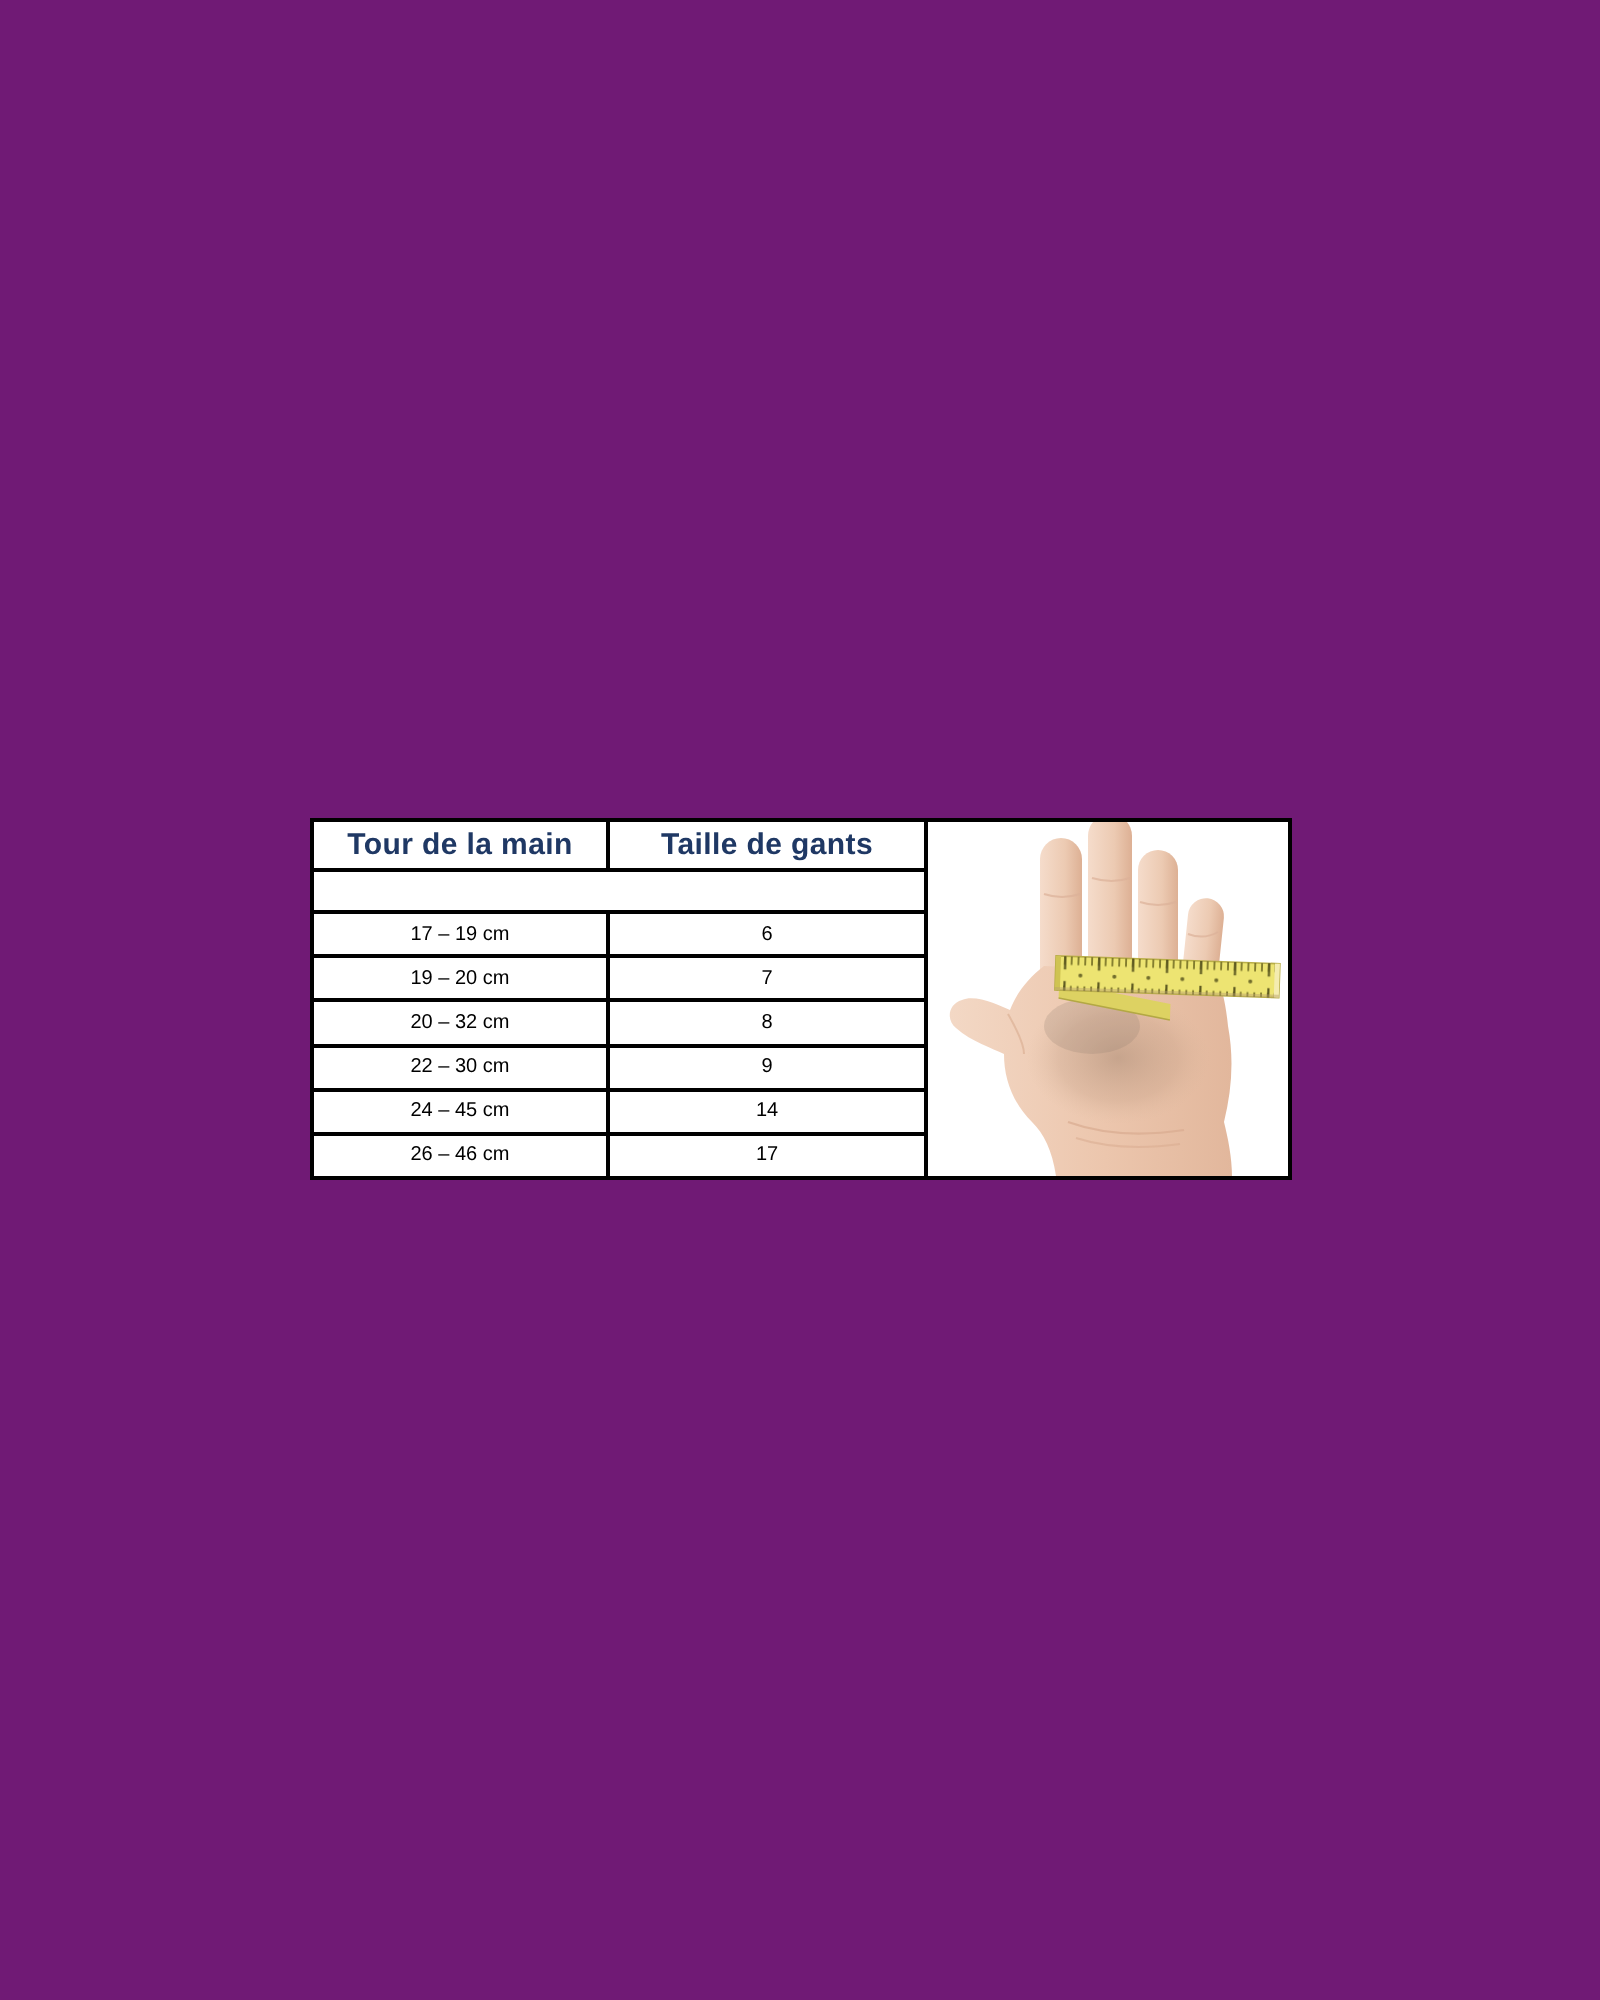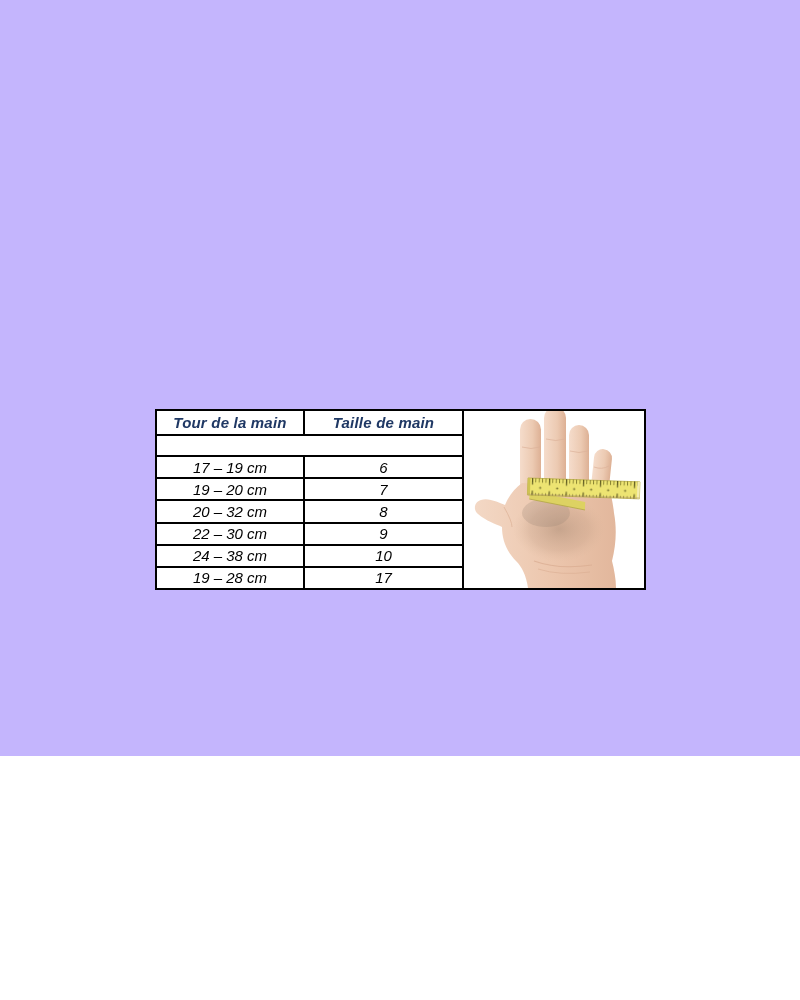--- a/index.html
+++ b/index.html
@@ -6,24 +6,23 @@
     margin: 0;
     padding: 0;
     width: 800px;
     height: 1000px;
     background: #ffffff;
     font-family: "Liberation Sans", sans-serif;
   }
   .canvas {
     position: relative;
     width: 800px;
-    height: 756px;
-    background: #c4b5fd;
+    height: 1000px;
+    background: #701a75;
     overflow: hidden;
-    font-style: italic;
   }
   table.size-table {
     position: absolute;
     left: 155px;
     top: 409px;
     border-collapse: collapse;
     table-layout: fixed;
     background: #ffffff;
   }
   table.size-table th,
@@ -37,21 +36,21 @@
   tr.header-row { height: 25px; }
   tr.header-row th {
     font-size: 15px;
     font-weight: bold;
     color: #1f3864;
     letter-spacing: 0.2px;
   }
   tr.spacer-row { height: 21px; }
   tr.data-row { height: 22px; }
   tr.data-row td {
-    font-size: 15px;
+    font-size: 10px;
     color: #000000;
     font-weight: normal;
   }
   td.image-cell {
     background: #ffffff;
     padding: 0;
   }
   td.image-cell svg {
     display: block;
   }
@@ -64,21 +63,21 @@
   <table class="size-table">
     <colgroup>
       <col style="width:148px">
       <col style="width:159px">
       <col style="width:182px">
     </colgroup>
 
     <tbody>
         <tr class="header-row">
       <th>Tour de la main</th>
-      <th>Taille de main</th>
+      <th>Taille de gants</th>
 
       <td class="image-cell" rowspan="8">
 
         <svg width="178" height="177" viewBox="0 0 178 177" aria-hidden="true">
           <defs>
             <linearGradient id="skinG" x1="0" y1="0" x2="1" y2="0">
               <stop offset="0" stop-color="#f3d8c5"></stop>
               <stop offset="0.55" stop-color="#ecc6ad"></stop>
               <stop offset="1" stop-color="#e2b79c"></stop>
             </linearGradient>
@@ -162,23 +161,23 @@
     </tr>
     <tr class="data-row">
       <td>20 – 32 cm</td>
       <td>8</td>
     </tr>
     <tr class="data-row">
       <td>22 – 30 cm</td>
       <td>9</td>
     </tr>
     <tr class="data-row">
-      <td>24 – 38 cm</td>
-      <td>10</td>
+      <td>24 – 45 cm</td>
+      <td>14</td>
     </tr>
     <tr class="data-row">
-      <td>19 – 28 cm</td>
+      <td>26 – 46 cm</td>
       <td>17</td>
     </tr>
   </tbody>
     </table>
 
 </div>
 
 </body></html>

